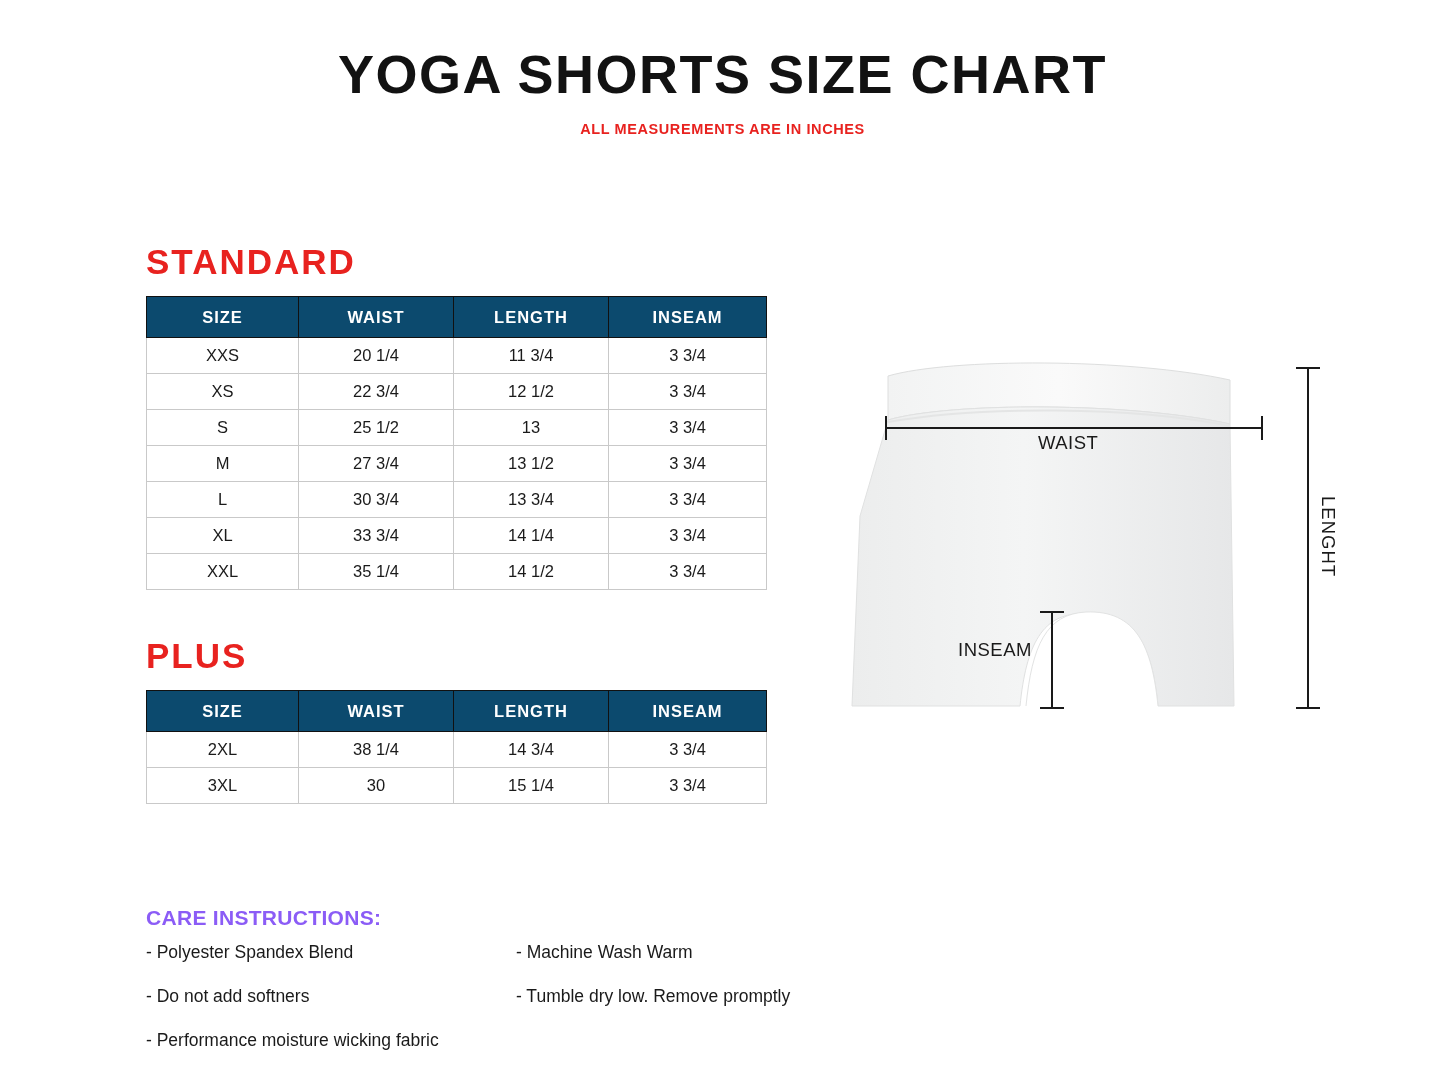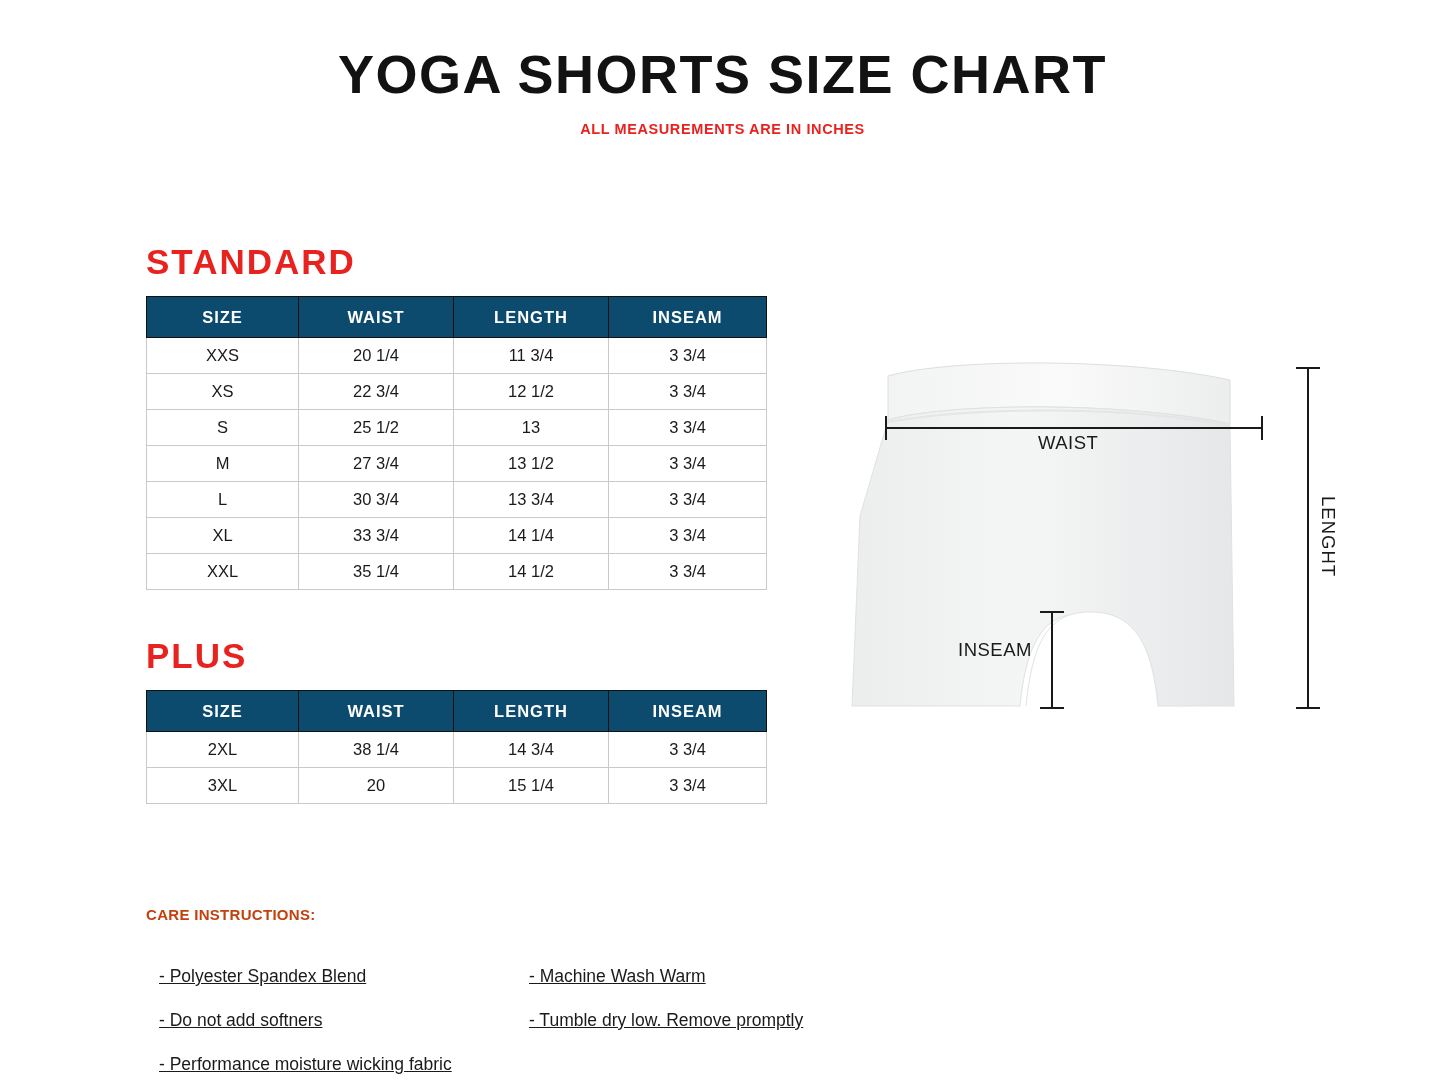--- a/index.html
+++ b/index.html
@@ -86,39 +86,39 @@
   table.size-table col.c4 { width: 158px; }
 
   
   .care {
     position: absolute;
     left: 146px;
     top: 860px;
     width: 780px;
   }
   .care-title {
-    font-size: 15px;
-    font-weight: bold;
-    color: #c2410c;
+    font-size: 21px;
+    font-weight: bold;
+    color: #8b5cf6;
     letter-spacing: 0.3px;
-    margin-bottom: 30px;
+    margin-bottom: 12px;
   }
   .care-cols {
     display: flex;
     gap: 0px;
   }
   .care-col { width: 370px; }
   .care-col li {
     list-style: none;
     font-size: 17.5px;
     color: #1a1a1a;
     margin-bottom: 23px;
     white-space: nowrap;
   }
-  .care-col ul { margin: 13px; padding: 0; text-decoration: underline; }
+  .care-col ul { margin: 0; padding: 0; }
 
   
   .illustration {
     position: absolute;
     left: 830px;
     top: 300px;
     width: 560px;
     height: 420px;
   }
   .illustration svg { display: block; }
@@ -229,21 +229,21 @@
       </thead>
       <tbody>
         <tr>
           <td>2XL</td>
           <td>38 1/4</td>
           <td>14 3/4</td>
           <td>3 3/4</td>
         </tr>
         <tr>
           <td>3XL</td>
-          <td>20</td>
+          <td>30</td>
           <td>15 1/4</td>
           <td>3 3/4</td>
         </tr>
       </tbody>
     </table>
   </div>
 
   <div class="care">
     <div class="care-title">CARE INSTRUCTIONS:</div>
     <div class="care-cols">

